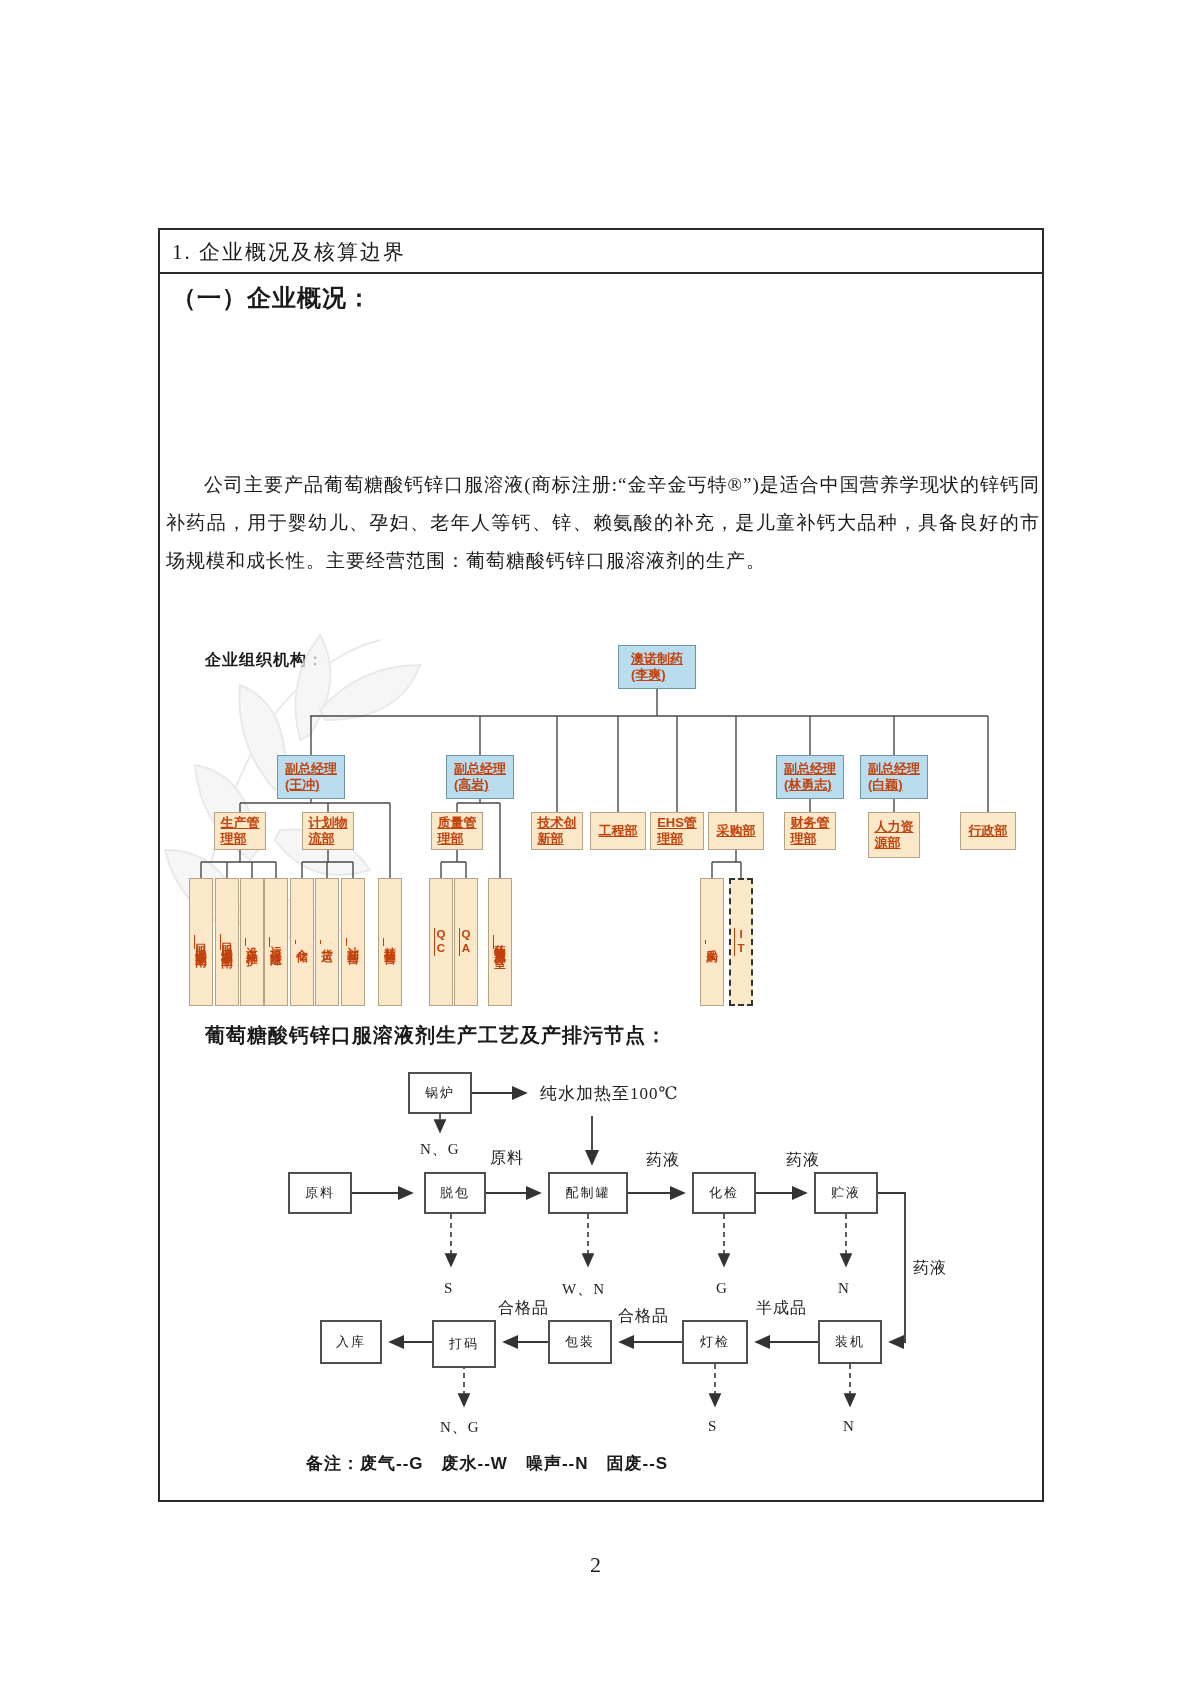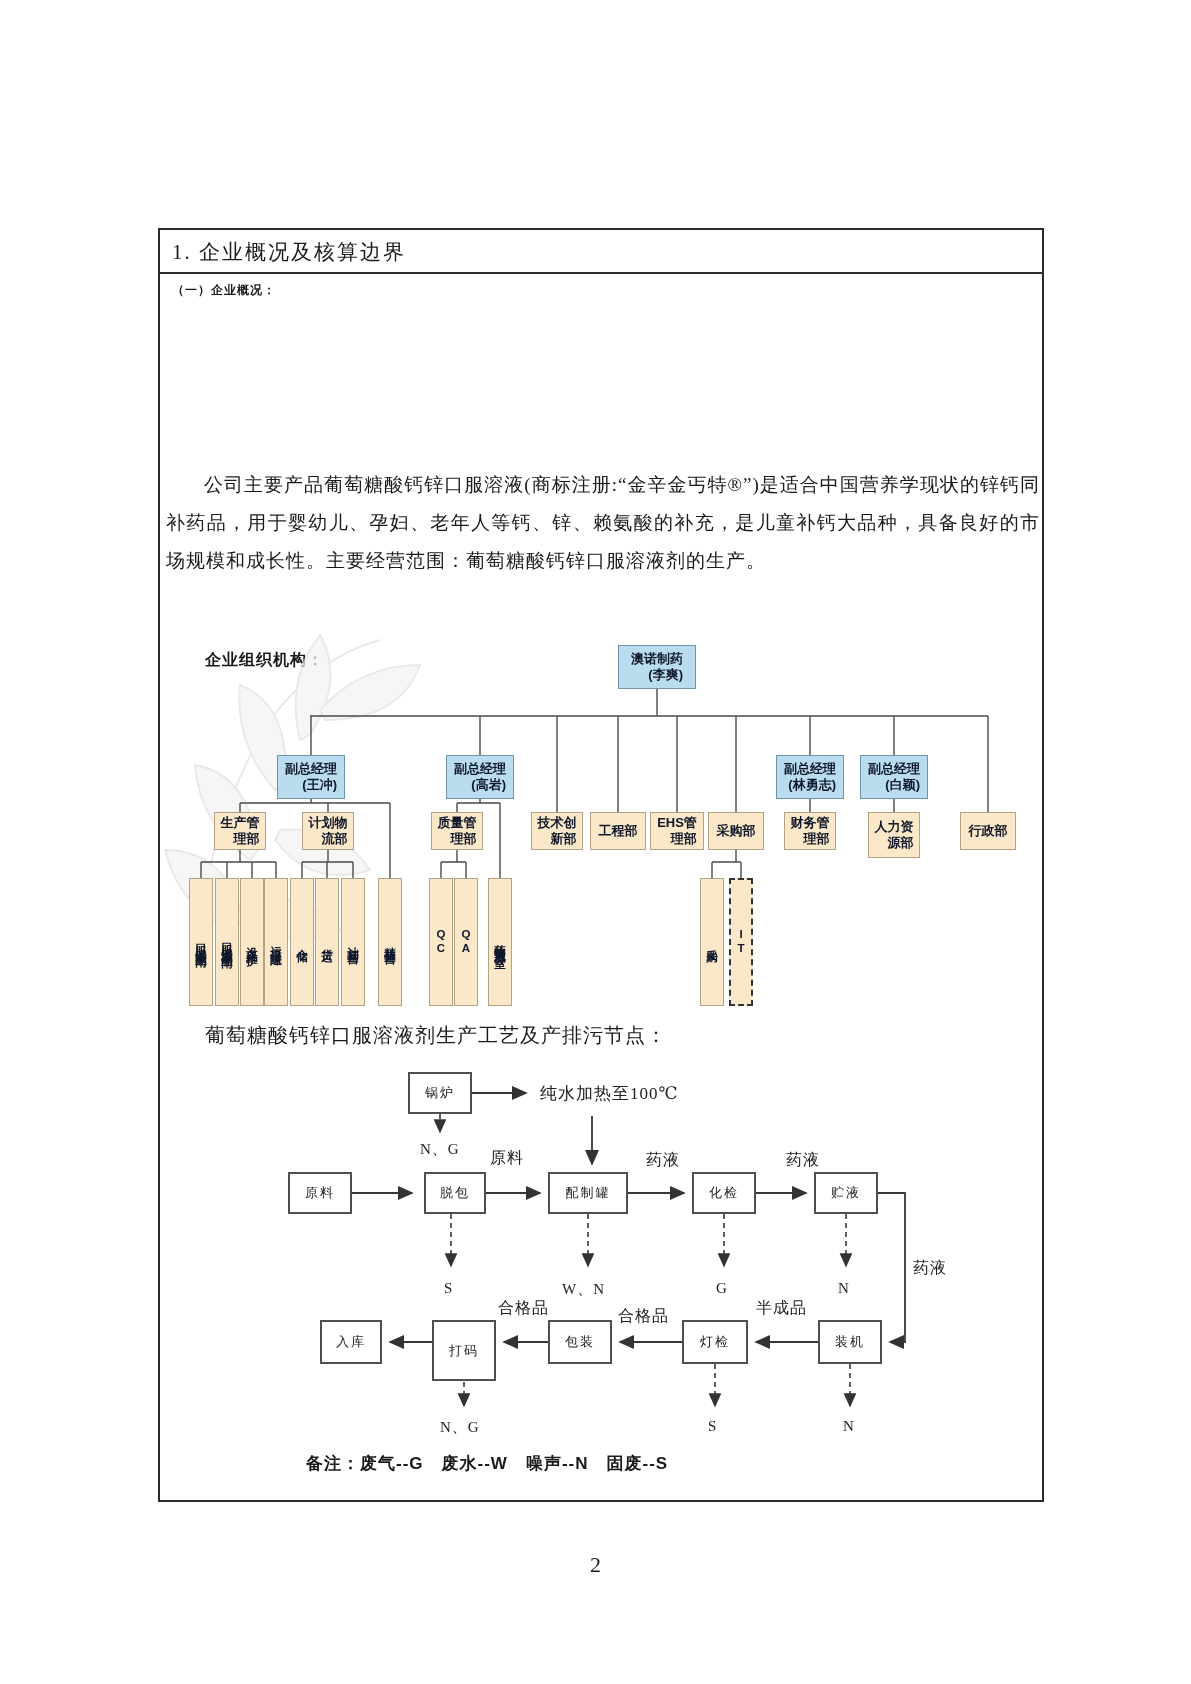--- a/index.html
+++ b/index.html
@@ -8,42 +8,42 @@
           font-family:"Liberation Serif","DejaVu Serif",serif; color:#1a1a1a; }
 
   .doc-title { position:absolute; left:170px; top:146px; font-size:28px; font-weight:bold;
                letter-spacing:9px; color:#111; }
 
   .outer-table { position:absolute; left:158px; top:228px; width:886px; height:1274px;
                  border:2px solid #2b2b2b; z-index:1; }
   .table-header { height:44px; border-bottom:2px solid #2b2b2b; font-size:21px;
                   padding:8px 0 0 12px; letter-spacing:2px; }
 
-  .sub-header { position:absolute; left:172px; top:282px; font-size:12px; font-weight:bold;
+  .sub-header { position:absolute; left:172px; top:282px; font-size:24px; font-weight:bold;
                 font-family:"Liberation Sans","DejaVu Sans",sans-serif; letter-spacing:1px; }
   .para { position:absolute; left:166px; width:874px; font-size:19px; line-height:38px;
           text-align:justify; text-indent:2em; letter-spacing:1px; }
   .para-1 { top:314px; }
   .para-2 { top:466px; }
   .org-heading { position:absolute; left:205px; top:650px; font-size:16px; font-weight:bold;
                  font-family:"Liberation Sans","DejaVu Sans",sans-serif; letter-spacing:1px; }
-  .process-heading { position:absolute; left:205px; top:1022px; font-size:20px; font-weight:normal;
+  .process-heading { position:absolute; left:205px; top:1022px; font-size:20px; font-weight:bold;
                      letter-spacing:1px; }
   .note-line { position:absolute; left:306px; top:1452px; font-size:17px; font-weight:bold;
                font-family:"Liberation Sans","DejaVu Sans",sans-serif; letter-spacing:1px; }
   .page-number { position:absolute; left:0; top:1552px; width:1191px; text-align:center;
                  font-size:22px; }
 
   svg.layer { position:absolute; z-index:1; }
   .wm { z-index:0; opacity:.75; }
 
   
   .ob { position:absolute; z-index:2; display:flex; align-items:center; justify-content:center;
-        text-align:right; white-space:pre-line;
-        font-family:"Liberation Sans","DejaVu Sans",sans-serif; font-weight:bold; color:#0f172a; }
+        text-align:left; white-space:pre-line;
+        font-family:"Liberation Sans","DejaVu Sans",sans-serif; font-weight:bold; color:#c2410c;text-decoration:underline; }
   .blue { background:#b9ddee; border:1px solid #6e94a8; font-size:13px; line-height:16px; }
   .dept { background:#fbe8c8; border:1px solid #b3a284; font-size:13px; line-height:16px; }
   .tall { background:#fbe8c8; border:1px solid #b3a284; writing-mode:vertical-lr;
           text-orientation:upright; font-size:11.5px; letter-spacing:2px; line-height:20px; }
   .dashed { border:2px dashed #333; }
 
   
   .fb { position:absolute; z-index:2; display:flex; align-items:center; justify-content:center;
         background:#fff; border:2px solid #4f4f4f; font-size:13px; letter-spacing:2px; }
   .fl { position:absolute; z-index:2; font-size:16px; letter-spacing:1px; color:#222; }
@@ -168,21 +168,21 @@
   <div class="fb" style="left:408px;top:1072px;width:64px;height:42px">锅炉</div>
   <div class="fl fl-big" style="left:540px;top:1082px">纯水加热至100℃</div>
 
   <div class="fb" style="left:288px;top:1172px;width:64px;height:42px">原料</div>
   <div class="fb" style="left:424px;top:1172px;width:62px;height:42px">脱包</div>
   <div class="fb" style="left:548px;top:1172px;width:80px;height:42px">配制罐</div>
   <div class="fb" style="left:692px;top:1172px;width:64px;height:42px">化检</div>
   <div class="fb" style="left:814px;top:1172px;width:64px;height:42px">贮液</div>
 
   <div class="fb" style="left:320px;top:1320px;width:62px;height:44px">入库</div>
-  <div class="fb" style="left:432px;top:1320px;width:64px;height:61px">打码</div>
+  <div class="fb" style="left:432px;top:1320px;width:64px;height:48px">打码</div>
   <div class="fb" style="left:548px;top:1320px;width:64px;height:44px">包装</div>
   <div class="fb" style="left:682px;top:1320px;width:66px;height:44px">灯检</div>
   <div class="fb" style="left:818px;top:1320px;width:64px;height:44px">装机</div>
 
   <div class="fl fl-sm" style="left:420px;top:1140px">N、G</div>
   <div class="fl" style="left:490px;top:1148px">原料</div>
   <div class="fl" style="left:646px;top:1150px">药液</div>
   <div class="fl" style="left:786px;top:1150px">药液</div>
   <div class="fl" style="left:913px;top:1258px">药液</div>
   <div class="fl fl-sm" style="left:444px;top:1280px">S</div>

